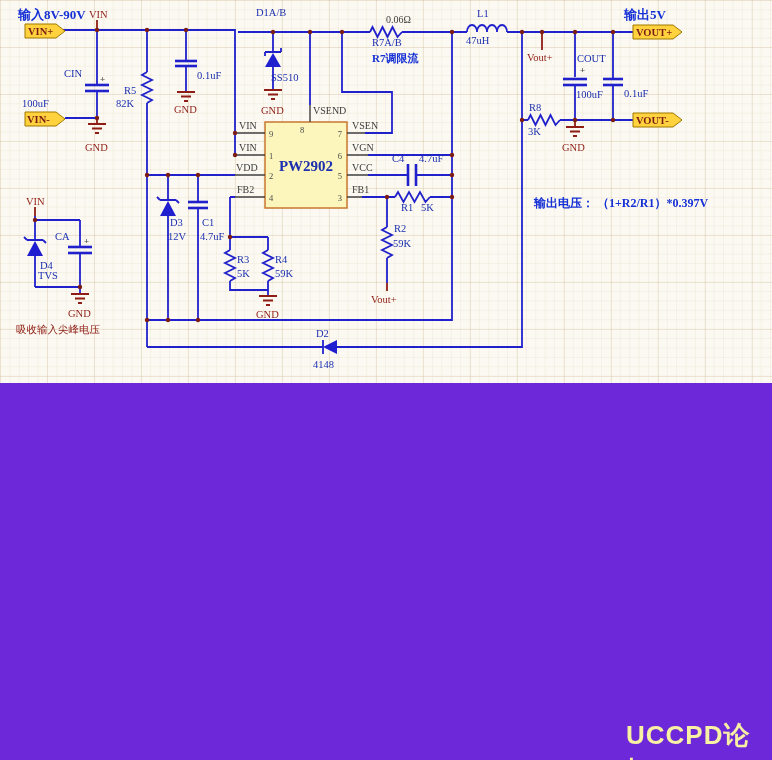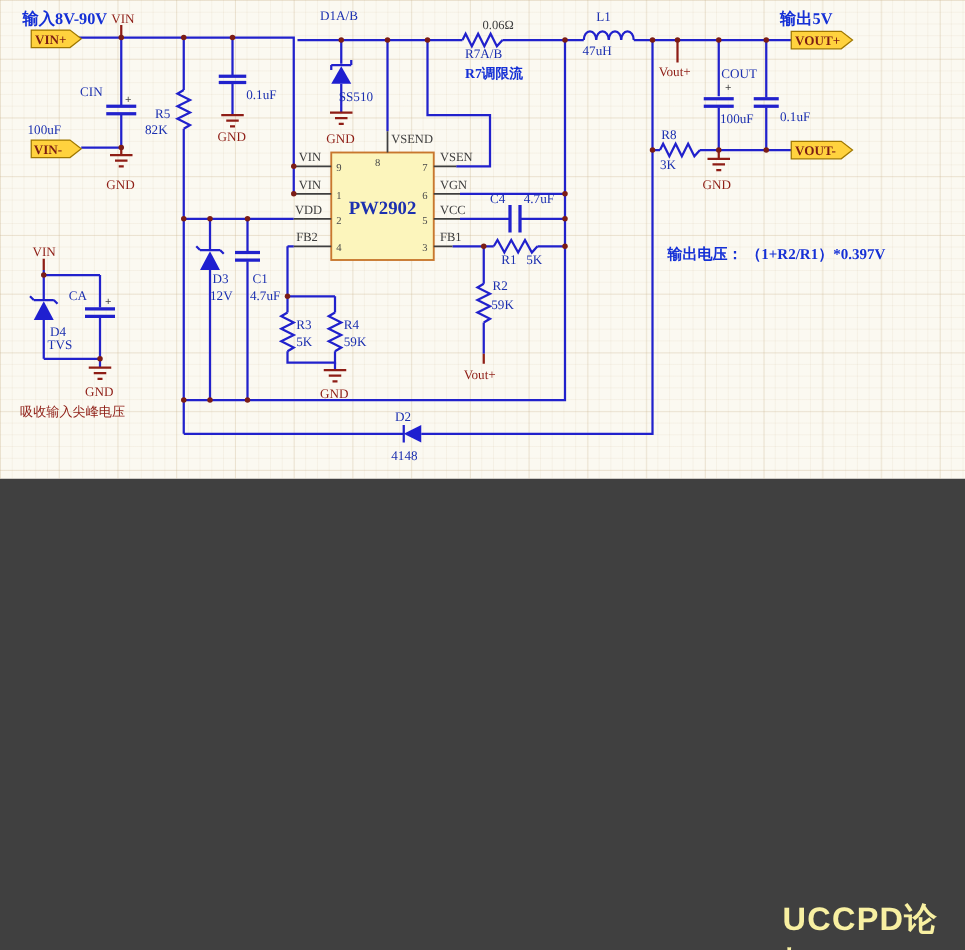--- a/index.html
+++ b/index.html
@@ -1,16 +1,16 @@
 <!DOCTYPE html>
 <html><head>
 <meta charset="utf-8">
 <style>
   html,body{margin:0;padding:0;background:#fff;}
-  #page{position:relative;width:772px;height:760px;background:#404040;overflow:hidden;
+  #page{position:relative;width:772px;height:760px;background:#6d28d9;overflow:hidden;
         font-family:"Liberation Serif",serif;}
   
   #schem{position:absolute;left:0;top:0;width:772px;height:383px;
     background-color:#fbf9f1;
     background-image:
       linear-gradient(rgba(205,185,150,.28) 1px,transparent 1px),
       linear-gradient(90deg,rgba(205,185,150,.28) 1px,transparent 1px),
       linear-gradient(rgba(205,185,150,.13) 1px,transparent 1px),
       linear-gradient(90deg,rgba(205,185,150,.13) 1px,transparent 1px);
     background-size:47px 47px,47px 47px,9.4px 9.4px,9.4px 9.4px;}

